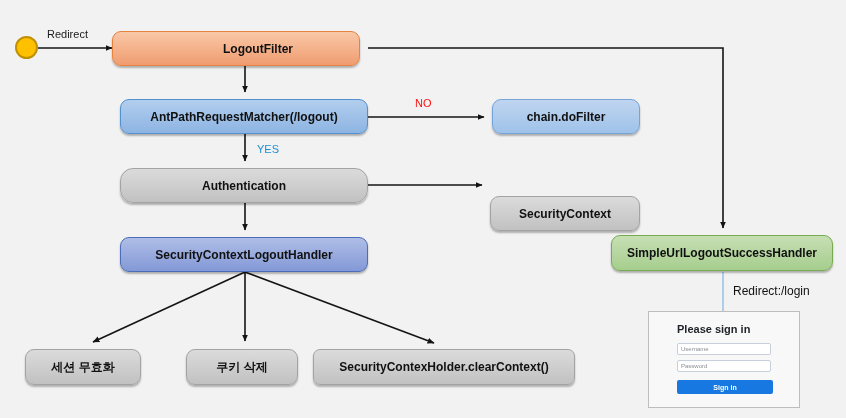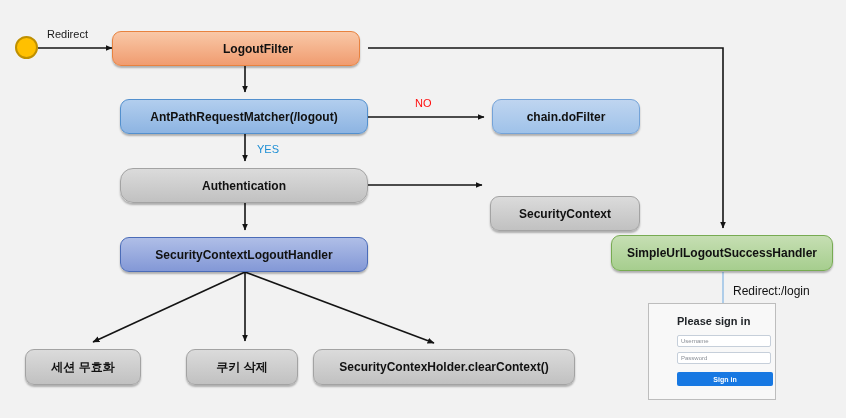--- a/index.html
+++ b/index.html
@@ -36,21 +36,21 @@
     background:#FFC000;border:2px solid #BF9000;
     box-sizing:border-box;
   }
   .edge-label{position:absolute;font-size:11px;font-weight:normal;white-space:nowrap;}
   .lbl-request{left:47px;top:28px;font-weight:normal;color:#1a1a1a;}
   .lbl-no{left:415px;top:97px;color:#FF0F0F;}
   .lbl-yes{left:257px;top:143px;color:#1E8FD5;}
   .lbl-redirect{left:733px;top:284px;color:#111;font-size:12px;}
   
   .login-panel{
-    position:absolute;left:648px;top:303px;width:128px;height:97px;
+    position:absolute;left:648px;top:311px;width:152px;height:97px;
     background:#F8F8F8;border:1px solid #BDBDBD;box-sizing:border-box;
   }
   .login-title{
     position:absolute;left:28px;top:11px;
     font-size:11px;font-weight:bold;color:#212529;
   }
   .login-input{
     position:absolute;left:28px;width:94px;height:12px;
     box-sizing:border-box;
     background:#fff;border:1px solid #C6CFDA;border-radius:2px;
@@ -110,21 +110,21 @@
   <div class="node node-gray" style="left:120px;top:168px;width:248px;height:35px;border-radius:13px;">Authentication</div>
 
   <div class="node node-gray" style="left:490px;top:168px;width:150px;height:35px;margin-top:28px;">SecurityContext</div>
 
   <div class="node node-indigo" style="left:120px;top:237px;width:248px;height:35px;">SecurityContextLogoutHandler</div>
 
   <div class="node node-gray" style="left:25px;top:349px;width:116px;height:36px;">세션 무효화</div>
 
   <div class="node node-gray" style="left:186px;top:349px;width:112px;height:36px;">쿠키 삭제</div>
 
-  <div class="node node-gray" style="left:313px;top:349px;width:262px;height:36px;">SecurityContexHolder.clearContext()</div>
+  <div class="node node-gray" style="left:313px;top:349px;width:262px;height:36px;border-radius:7px;">SecurityContexHolder.clearContext()</div>
 
   <div class="node node-green" style="left:611px;top:235px;width:222px;height:36px;">SimpleUrlLogoutSuccessHandler</div>
 
   <div class="login-panel">
     <div class="login-title">Please sign in</div>
     <input class="login-input input-username" type="text" placeholder="Username" style="">
     <input class="login-input input-password" type="text" placeholder="Password" style="">
     <button class="signin-btn">Sign in</button>
   </div>
 

